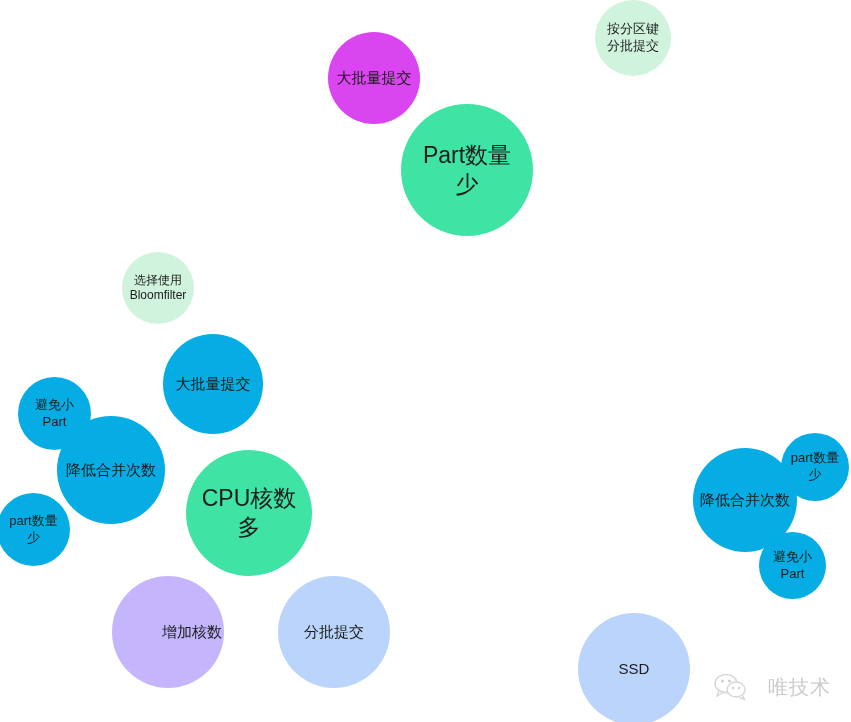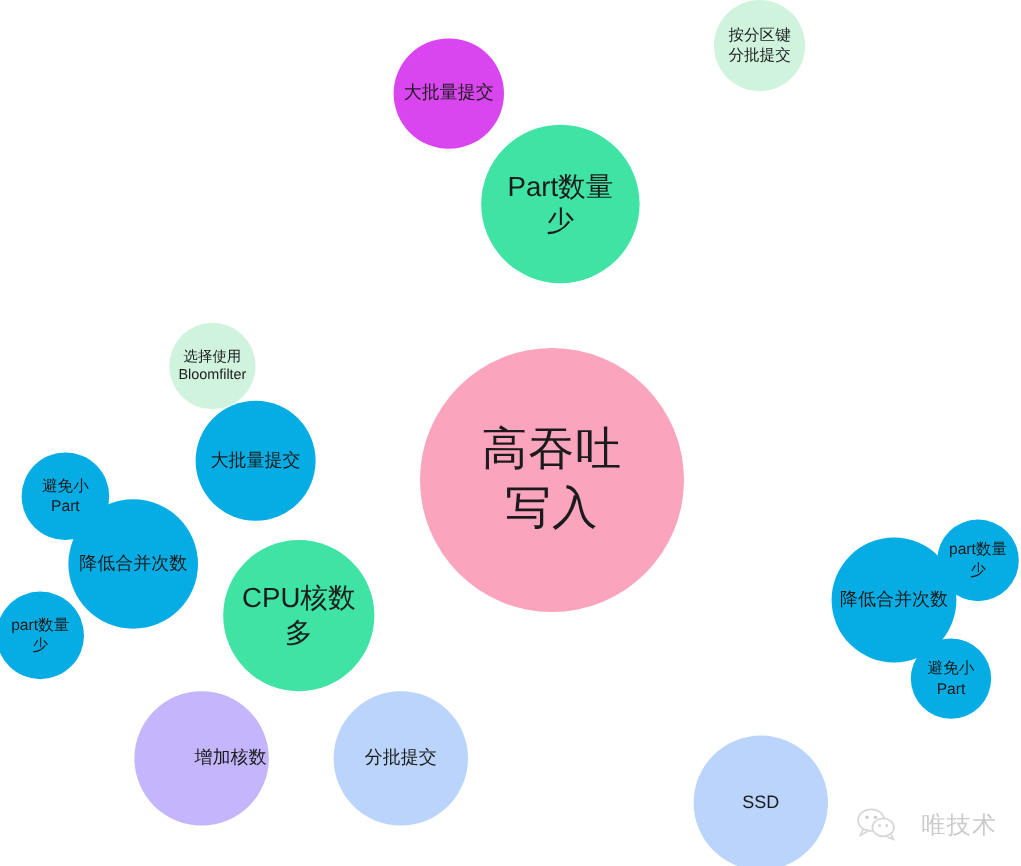--- a/index.html
+++ b/index.html
@@ -53,40 +53,36 @@
     letter-spacing: 1px;
     user-select: none;
   }
   #watermark .wm-text { color: #cbcbcb; }
   #watermark svg { display: block; }
 </style>
 </head>
 <body>
 
 <div id="canvas">
-    <div class="bubble tier-core" style="left: 350px; top: 290px; width: 220px; height: 220px; background: rgb(251, 164, 190);">
-      <span class="label">高吞吐
-写入</span>
-    </div>
     <div class="bubble tier-hub" style="left: 401px; top: 104px; width: 132px; height: 132px; background: rgb(63, 227, 164);">
       <span class="label">Part数量
 少</span>
     </div>
     <div class="bubble tier-hub" style="left: 186px; top: 450px; width: 126px; height: 126px; background: rgb(63, 227, 164);">
       <span class="label">CPU核数
 多</span>
     </div>
     <div class="bubble tier-mid" style="left: 328px; top: 32px; width: 92px; height: 92px; background: #d946ef;">
       <span class="label">大批量提交</span>
     </div>
     <div class="bubble tier-small" style="left: 595px; top: 0px; width: 76px; height: 76px; background: rgb(207, 243, 221);">
       <span class="label">按分区键
 分批提交</span>
     </div>
-    <div class="bubble tier-tiny" style="left: 122px; top: 269px; width: 72px; height: 72px; background: rgb(207, 243, 221); margin-left: 19px;">
+    <div class="bubble tier-tiny" style="left: 122px; top: 252px; width: 72px; height: 72px; background: rgb(207, 243, 221);">
       <span class="label">选择使用
 Bloomfilter</span>
     </div>
     <div class="bubble tier-mid" style="left: 163px; top: 334px; width: 100px; height: 100px; background: rgb(6, 173, 229);">
       <span class="label">大批量提交</span>
     </div>
     <div class="bubble tier-small" style="left: 18px; top: 377px; width: 73px; height: 73px; background: rgb(6, 173, 229);">
       <span class="label">避免小
 Part</span>
     </div>

